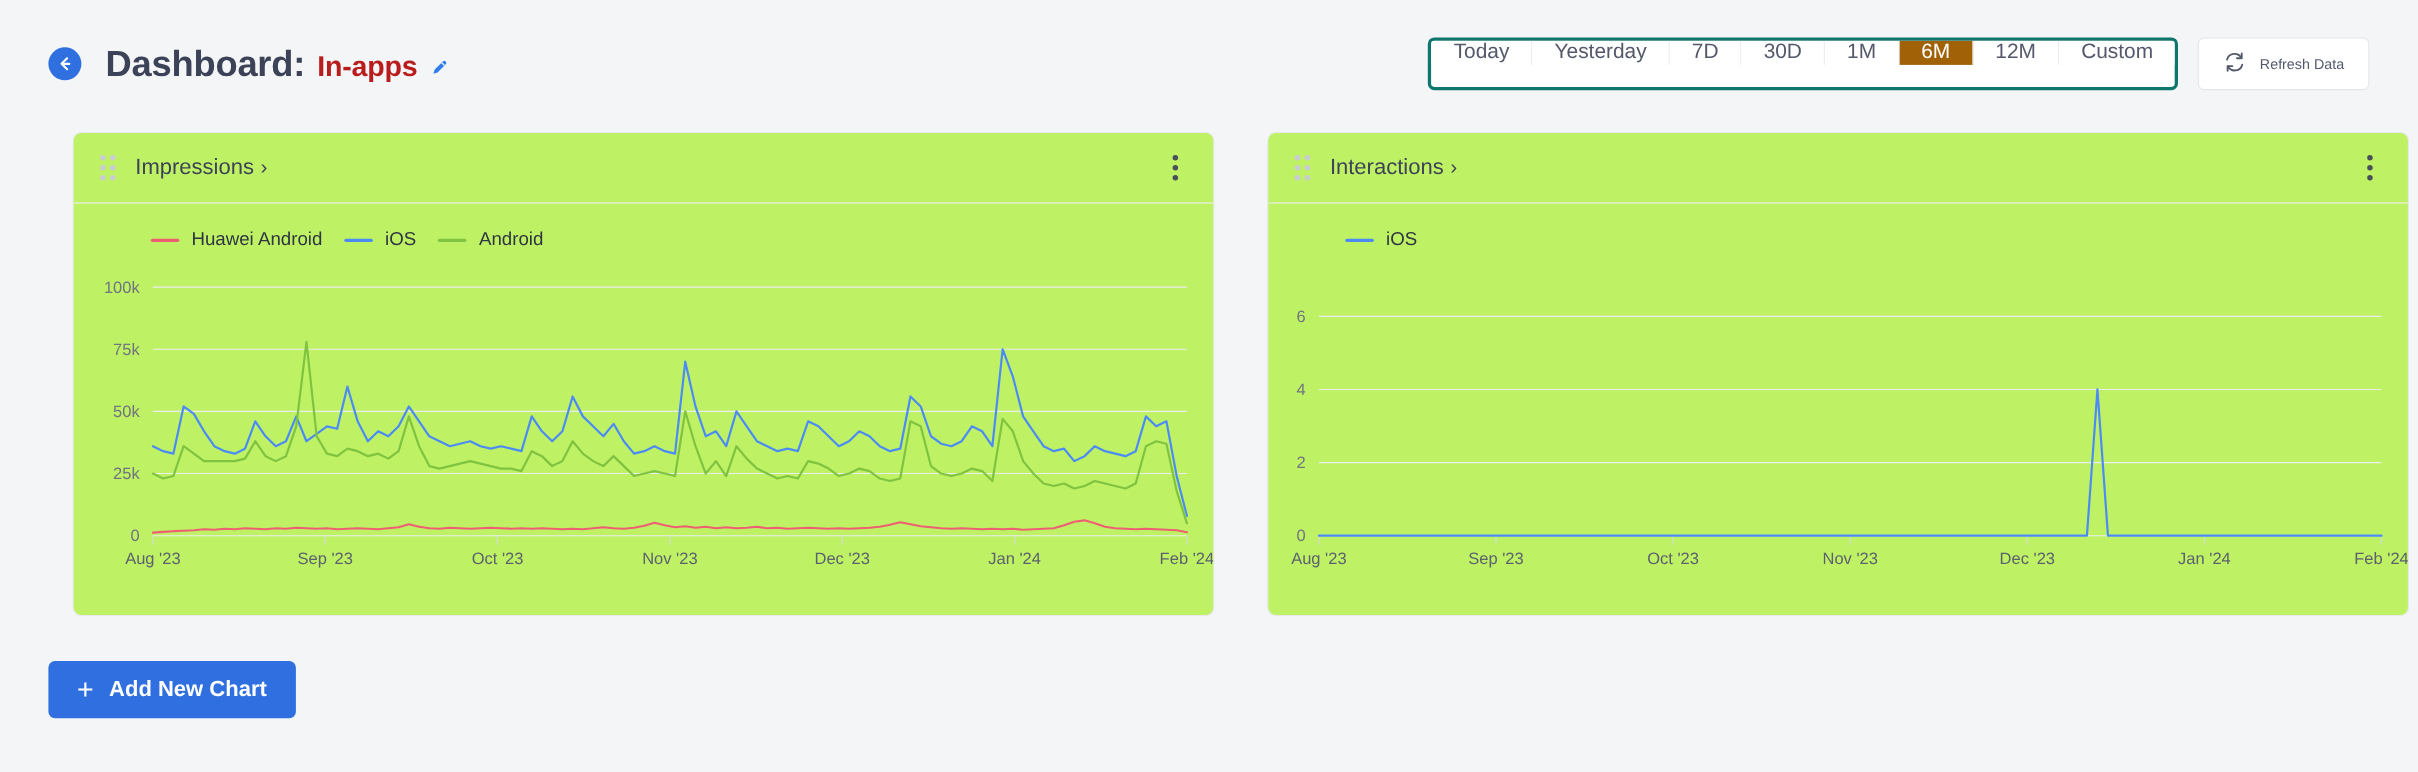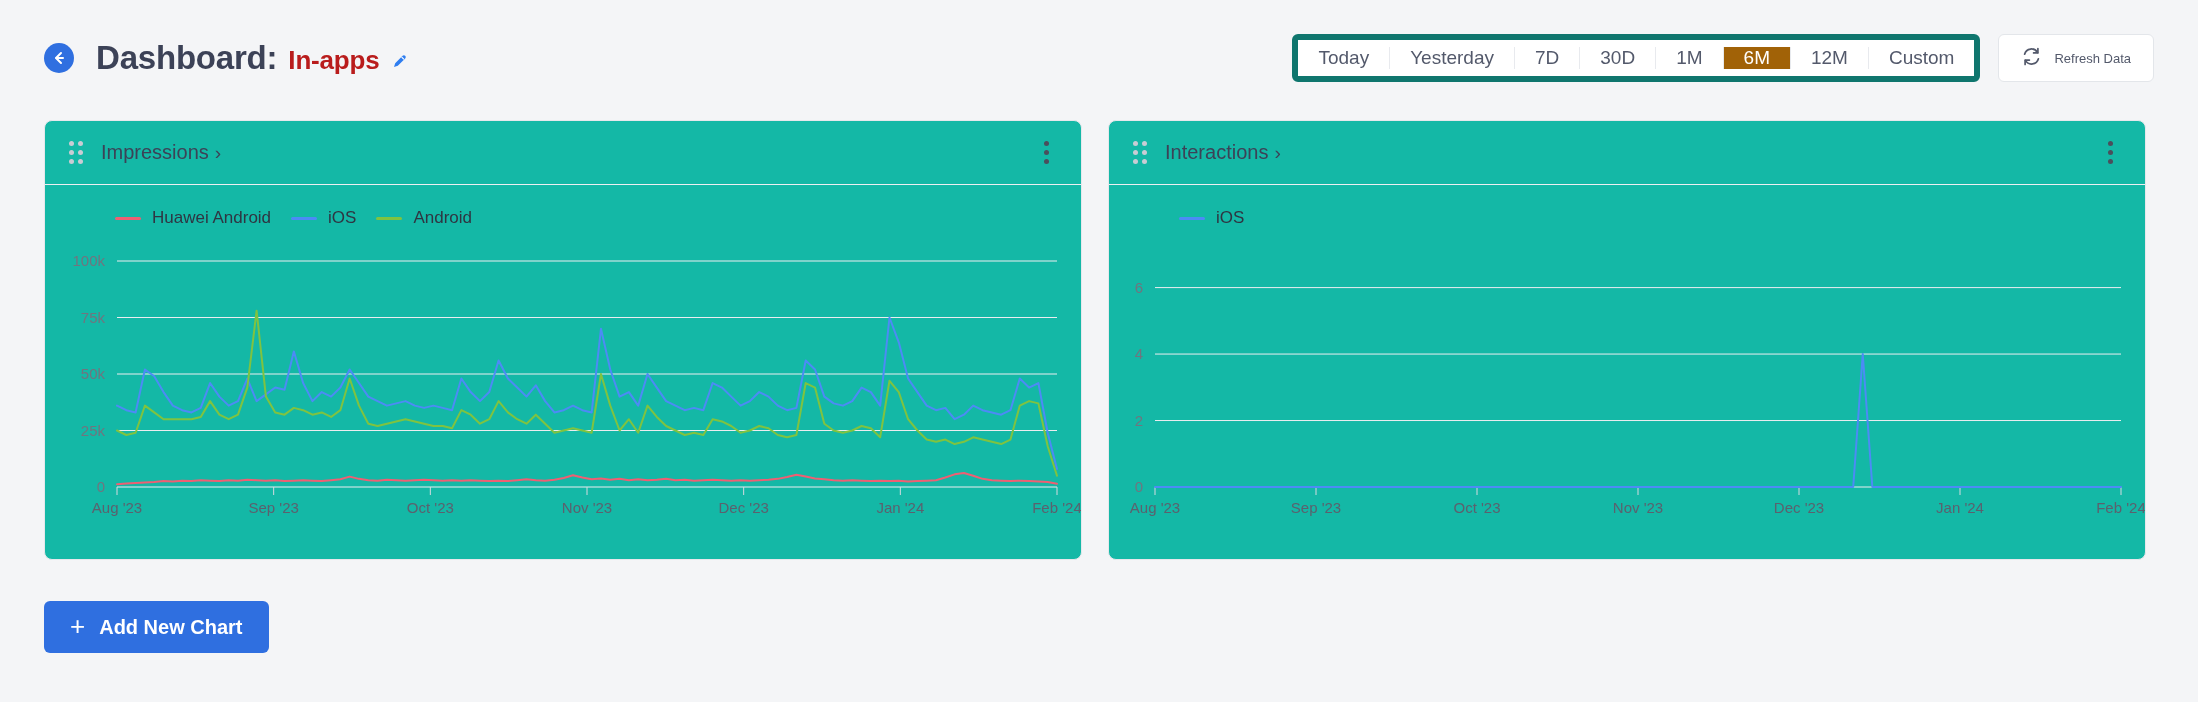--- a/index.html
+++ b/index.html
@@ -24,42 +24,42 @@
     flex: 0 0 auto; cursor: pointer;
   }
   .back-btn svg { display: block; }
   .title-wrap { display: flex; align-items: baseline; gap: 11px; }
   .title-main { font-size: 33px; font-weight: 700; color: #3c4257; letter-spacing: -0.2px; }
   .title-accent { font-size: 26px; font-weight: 700; color: #b91c1c; letter-spacing: -0.2px; }
   .edit-icon { display: inline-flex; align-items: center; cursor: pointer; position: relative; top: 2px; }
 
   .header-right { display: flex; align-items: center; gap: 18px; }
   .range-group {
-    display: flex; align-items: center; height: 48px;
-    border: 6px solid #0f766e; border-radius: 6px; overflow: hidden; background: #fff;
+    display: flex; align-items: flex-start; height: 48px;
+    border: 3px solid #0f766e; border-radius: 6px; overflow: hidden; background: #fff;
   }
   .range-btn {
     display: flex; align-items: center; justify-content: center;
     padding: 0 20px; font-size: 19px; color: #53596b; background: #fff;
     border-right: 1px solid #e8eaee; cursor: pointer; white-space: nowrap;
   }
   .range-btn:last-child { border-right: none; }
   .range-btn.active { background: #a16207; color: #ffffff; }
   .refresh-btn {
     display: flex; align-items: center; gap: 12px; height: 48px;
     padding: 0 22px; border: 1px solid #e3e6ea; border-radius: 6px; background: #fff;
     font-size: 13px; color: #53596b; cursor: pointer; white-space: nowrap;
   }
 
   
   .cards { position: absolute; left: 44px; top: 120px; display: flex; gap: 26px; }
   .card {
-    width: 1038px; height: 440px; background: #14b8a6;
+    width: 1038px; height: 440px; background: #bef264;
     border: 1px solid #e6e8ec; border-radius: 8px;
-    display: flex; flex-direction: column; overflow: hidden;
+    display: flex; flex-direction: column; overflow: hidden; margin-left: 22px;
   }
   .card-head {
     height: 64px; display: flex; align-items: center; justify-content: space-between;
     padding: 0 26px 0 24px; border-bottom: 1px solid #edeff2;
   }
   .card-head-left { display: flex; align-items: center; gap: 18px; }
   .drag-handle {
     display: grid; grid-template-columns: repeat(2, 5px); grid-template-rows: repeat(3, 5px);
     gap: 4px; cursor: grab;
   }

